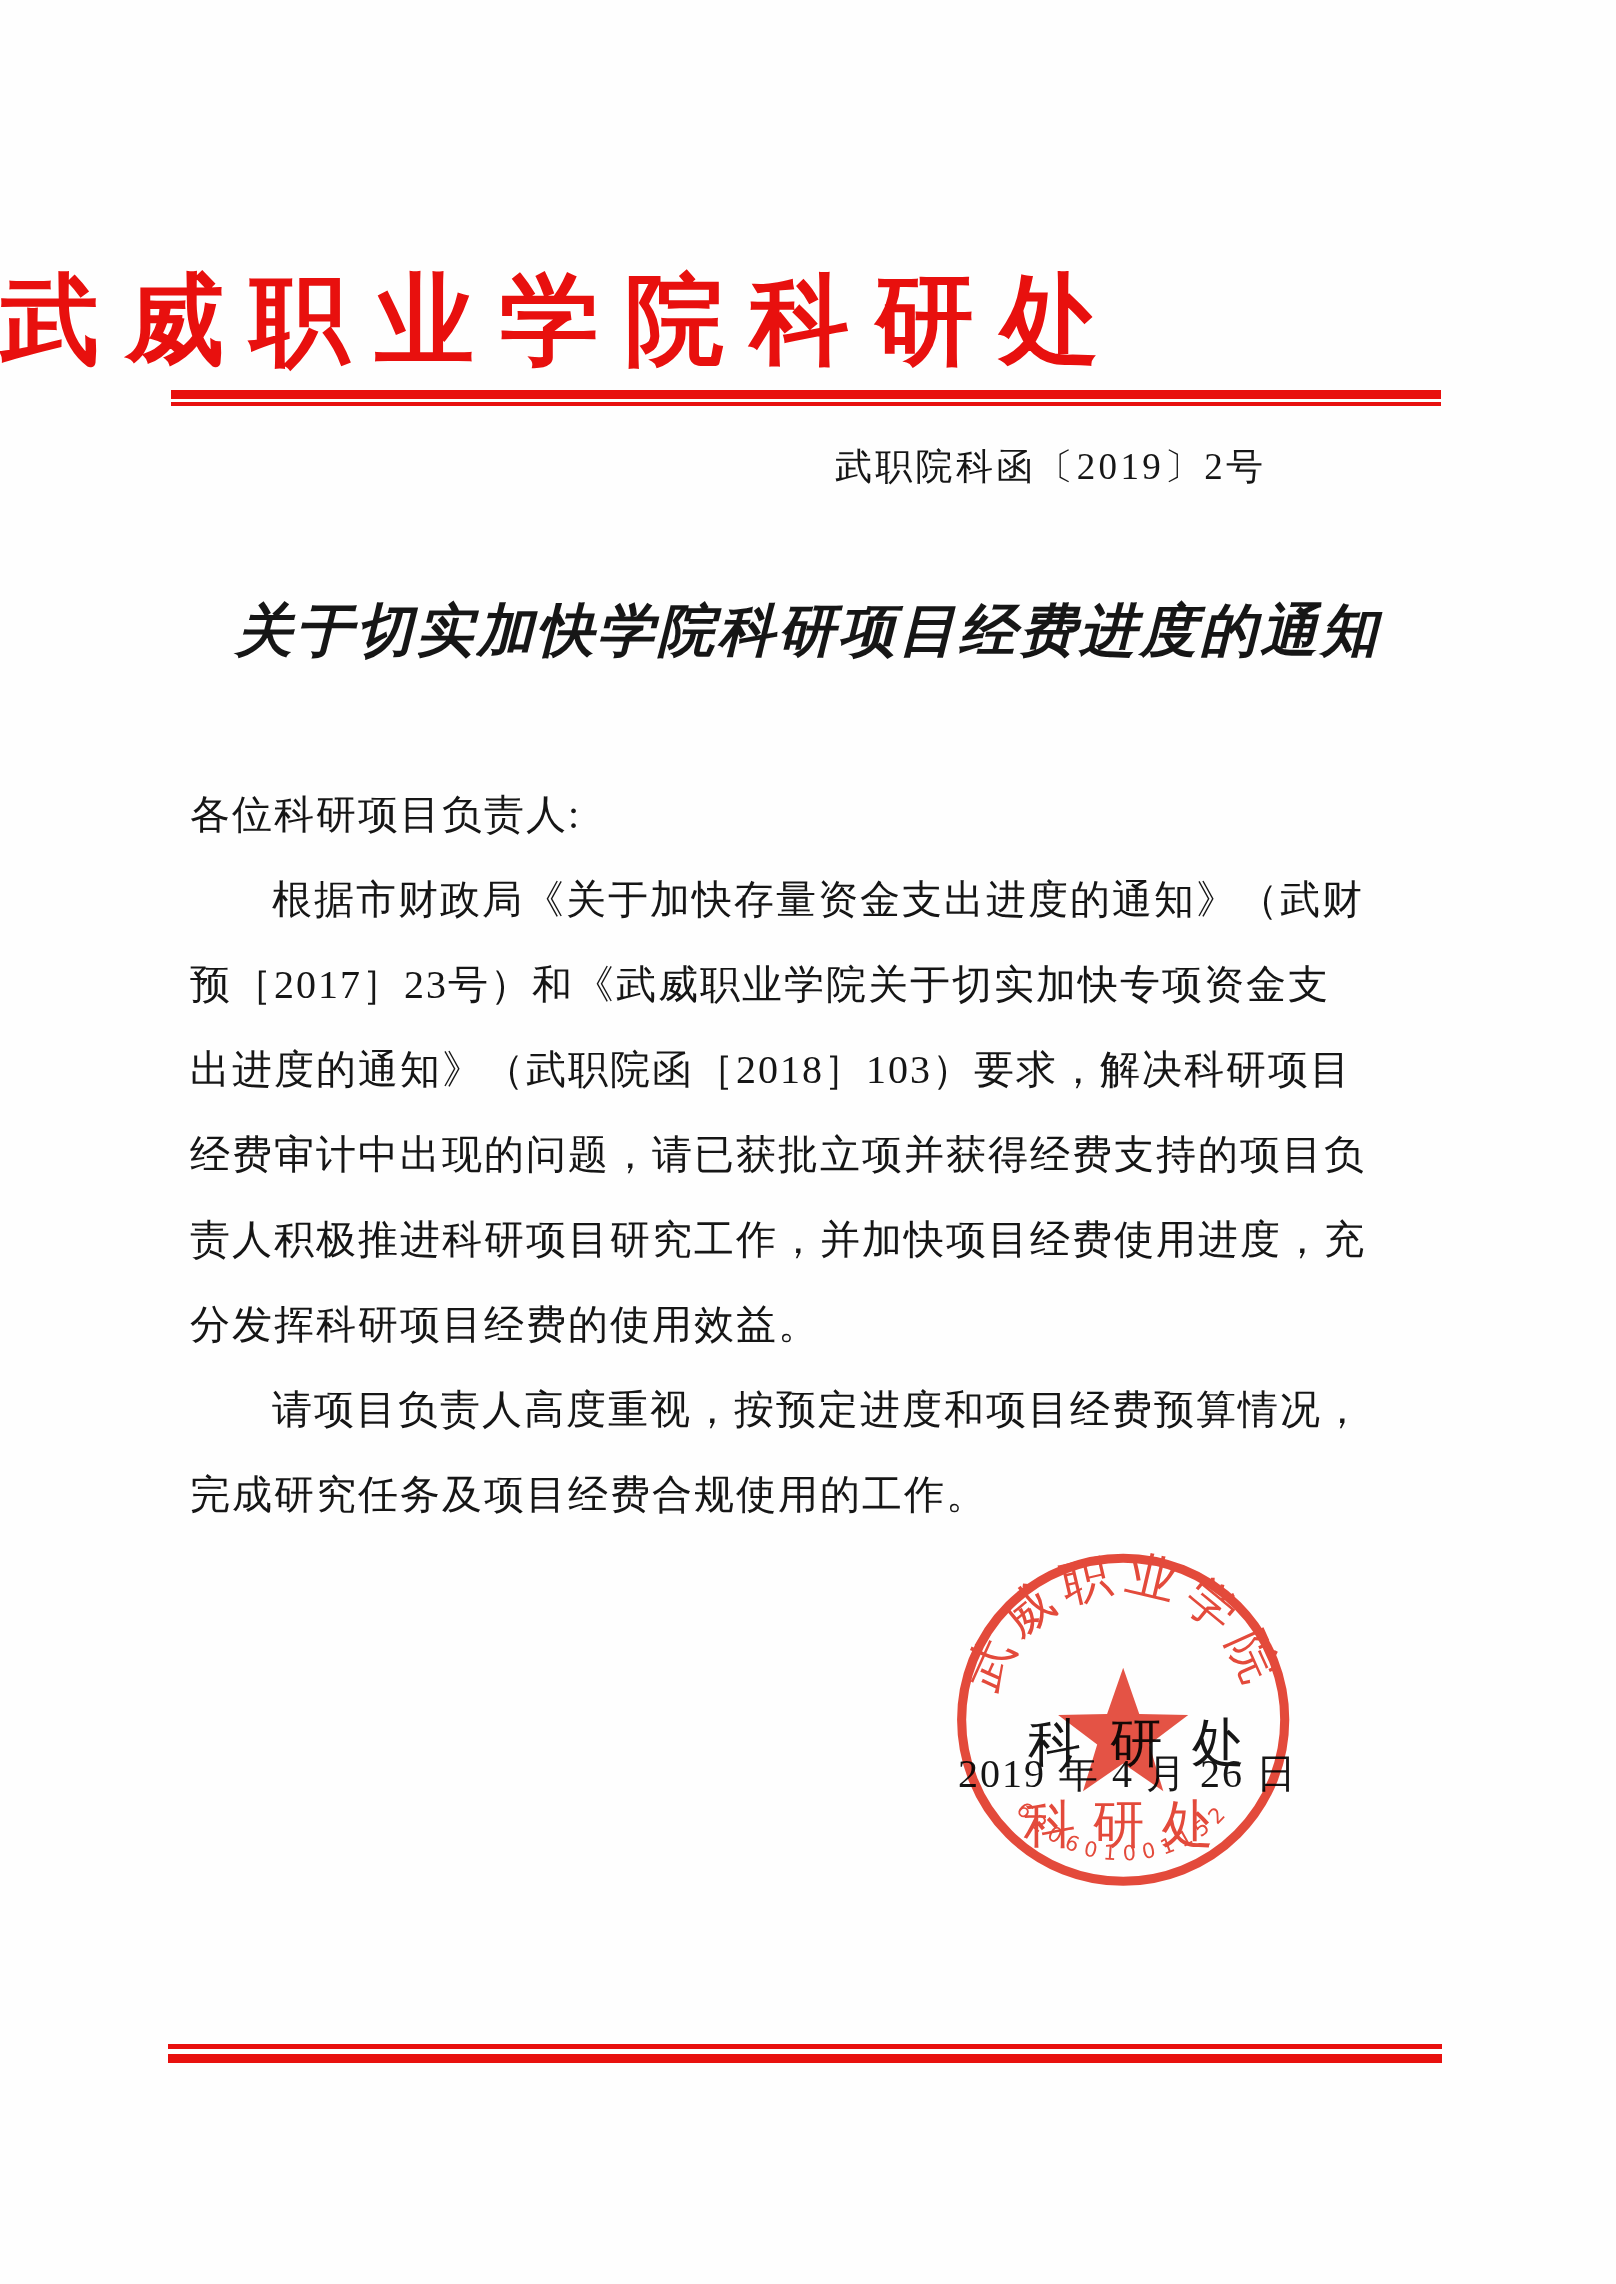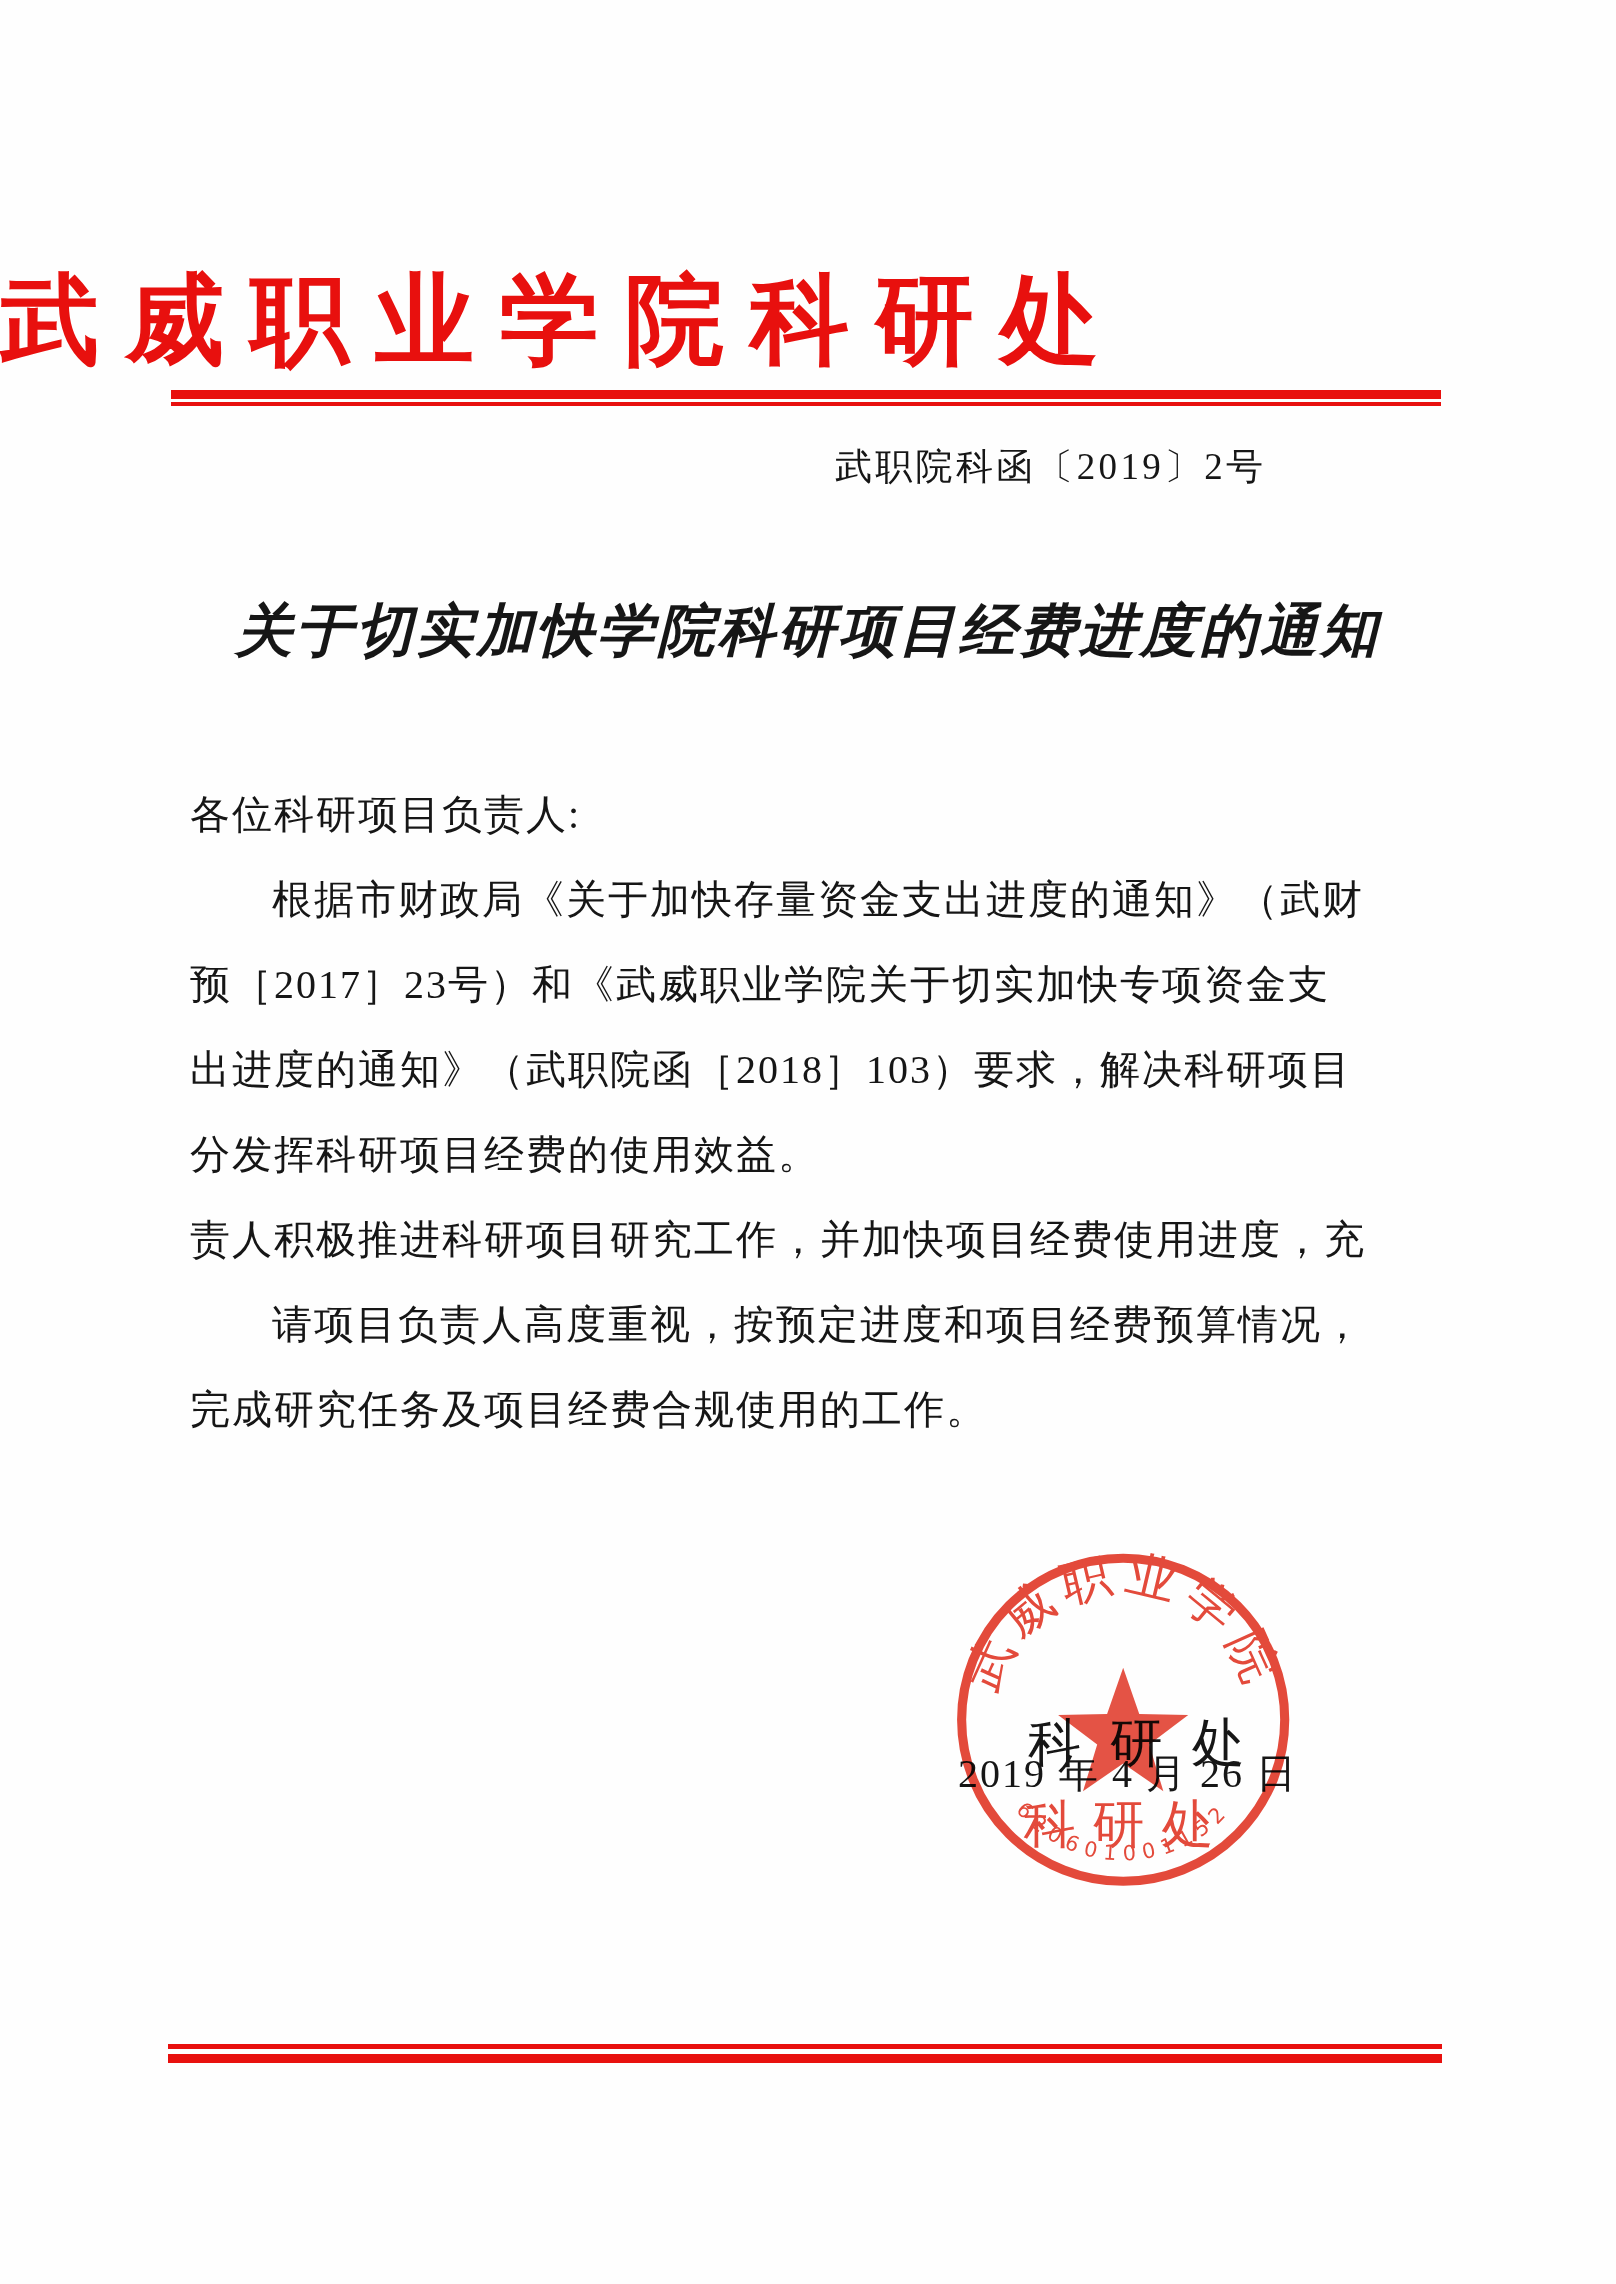--- a/index.html
+++ b/index.html
@@ -118,22 +118,23 @@
 
   <div class="doc-number">武职院科函〔2019〕2号</div>
 
   <div class="doc-title">关于切实加快学院科研项目经费进度的通知</div>
 
   <div class="body-block">
     <div class="body-line">各位科研项目负责人:</div>
     <div class="body-line indent">根据市财政局《关于加快存量资金支出进度的通知》（武财</div>
     <div class="body-line">预［2017］23号）和《武威职业学院关于切实加快专项资金支</div>
     <div class="body-line">出进度的通知》（武职院函［2018］103）要求，解决科研项目</div>
+    <div class="body-line">经费审计中出现的问题，请已获批立项并获得经费支持的项目负</div>
+    <div class="body-line">责人积极推进科研项目研究工作，并加快项目经费使用进度，充</div>
     <div class="body-line">分发挥科研项目经费的使用效益。</div>
-    <div class="body-line">责人积极推进科研项目研究工作，并加快项目经费使用进度，充</div>
     <div class="body-line indent">请项目负责人高度重视，按预定进度和项目经费预算情况，</div>
     <div class="body-line">完成研究任务及项目经费合规使用的工作。</div>
   </div>
 
   <div class="sig-dept">科 研 处</div>
 
   <div class="sig-date">2019 年 4 月 26 日</div>
 
   <svg class="seal" viewBox="0 0 545 540" aria-hidden="true">
     <defs>

